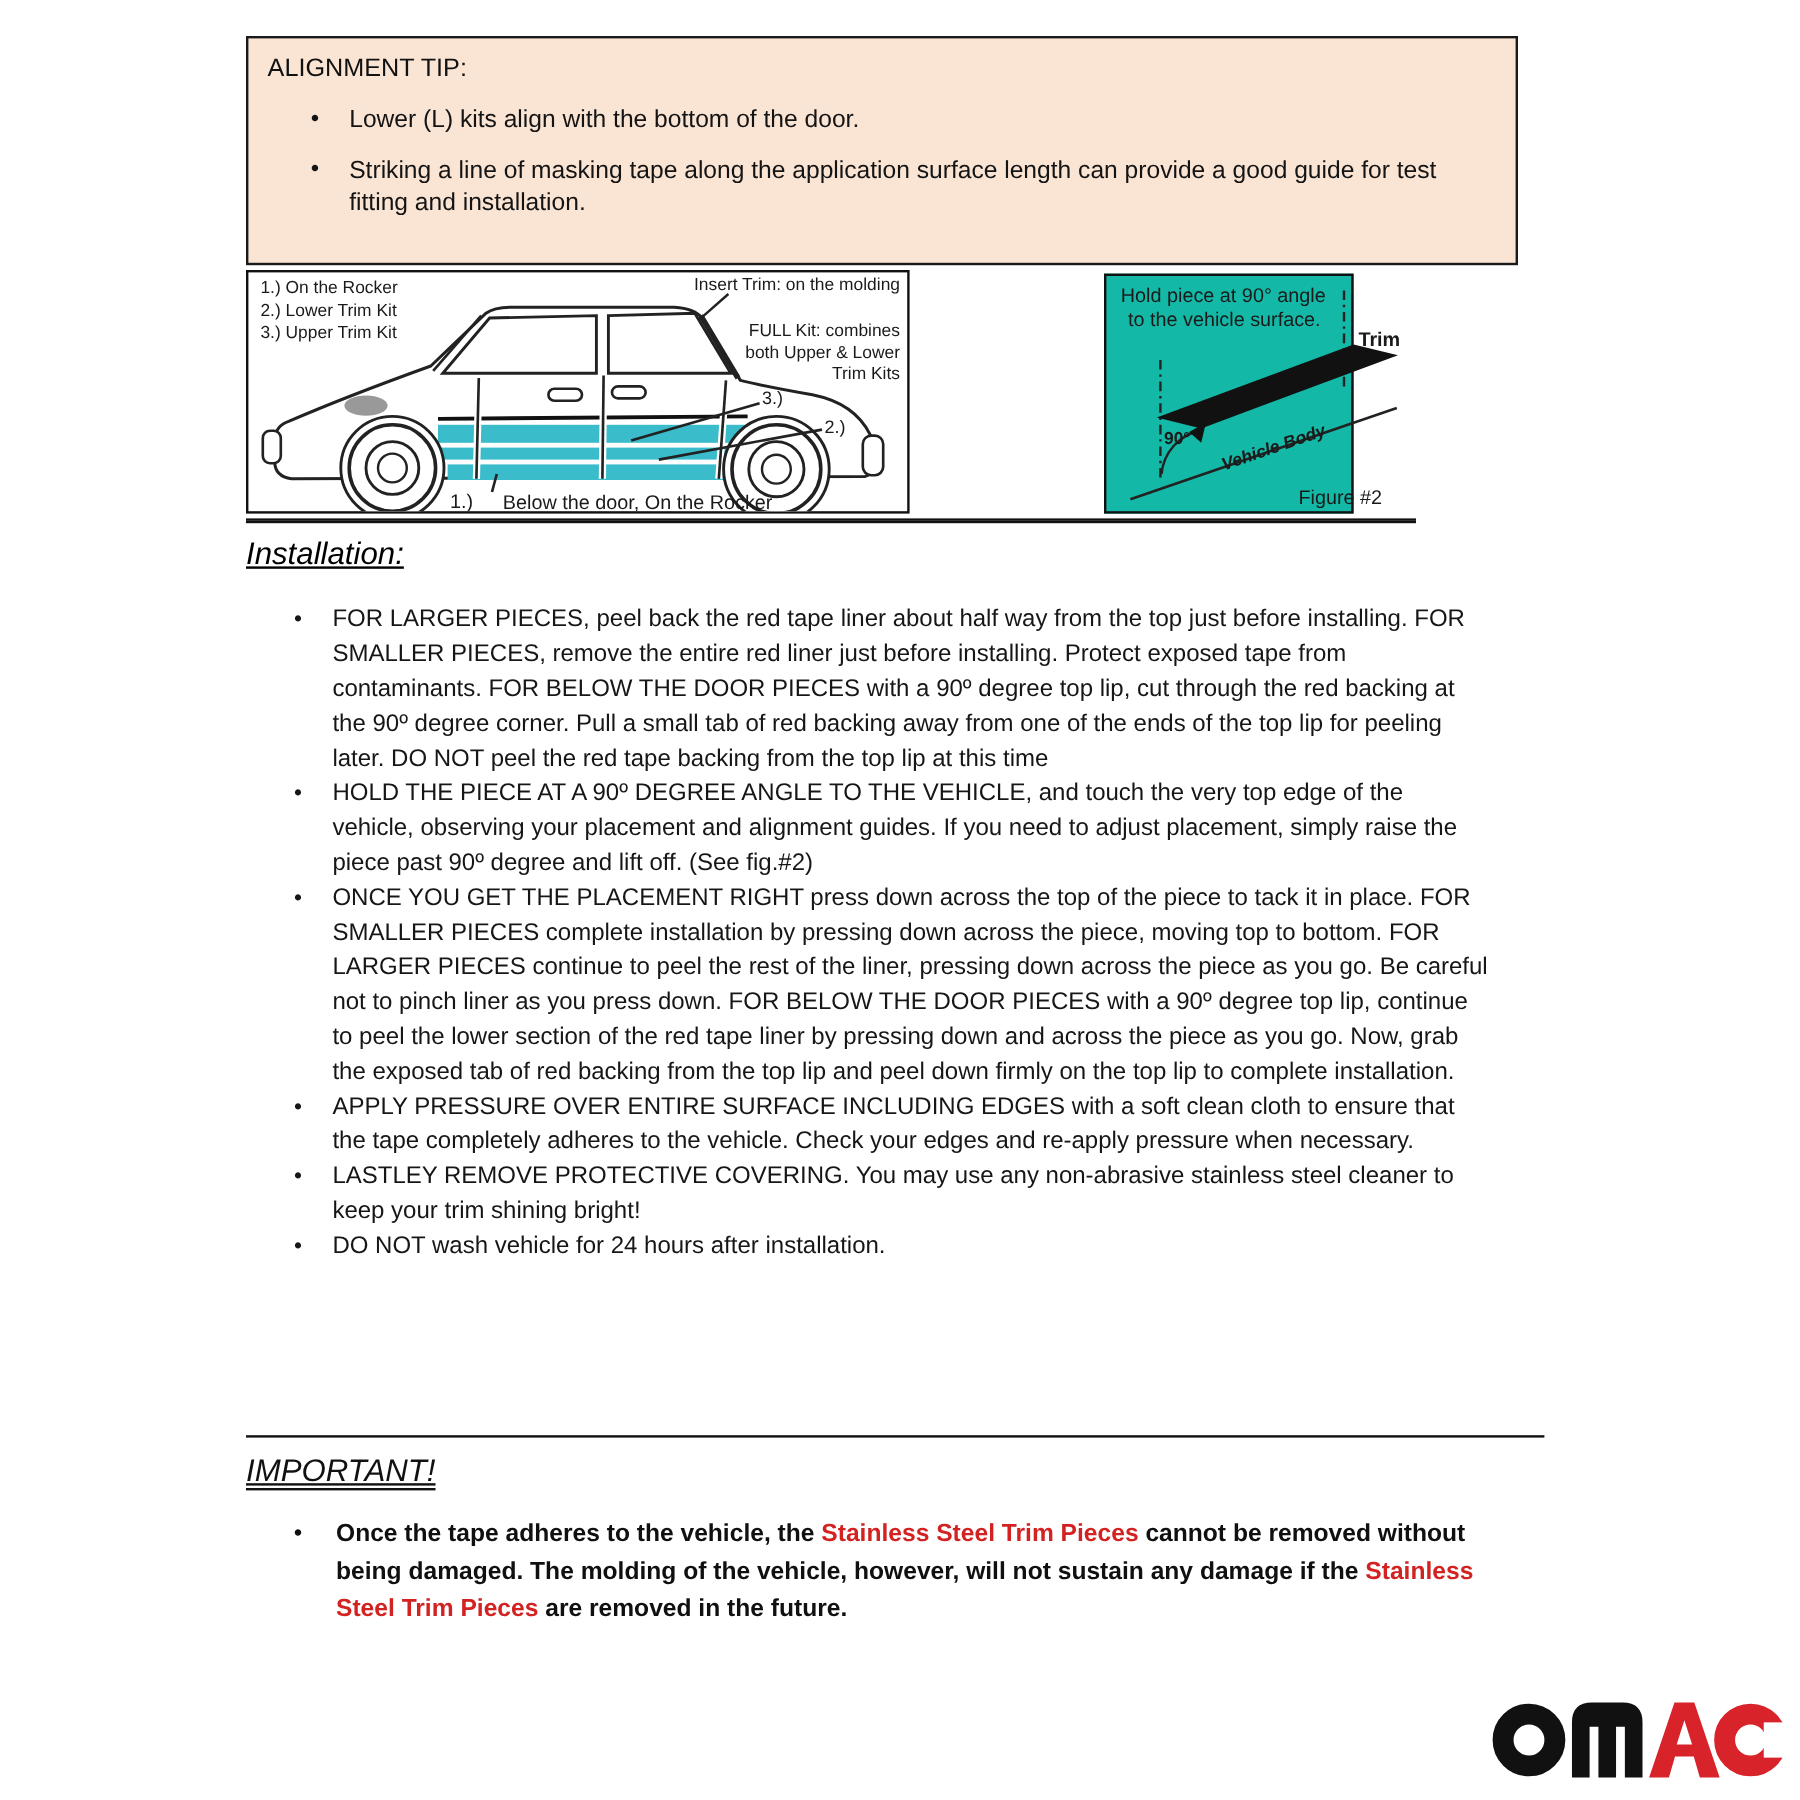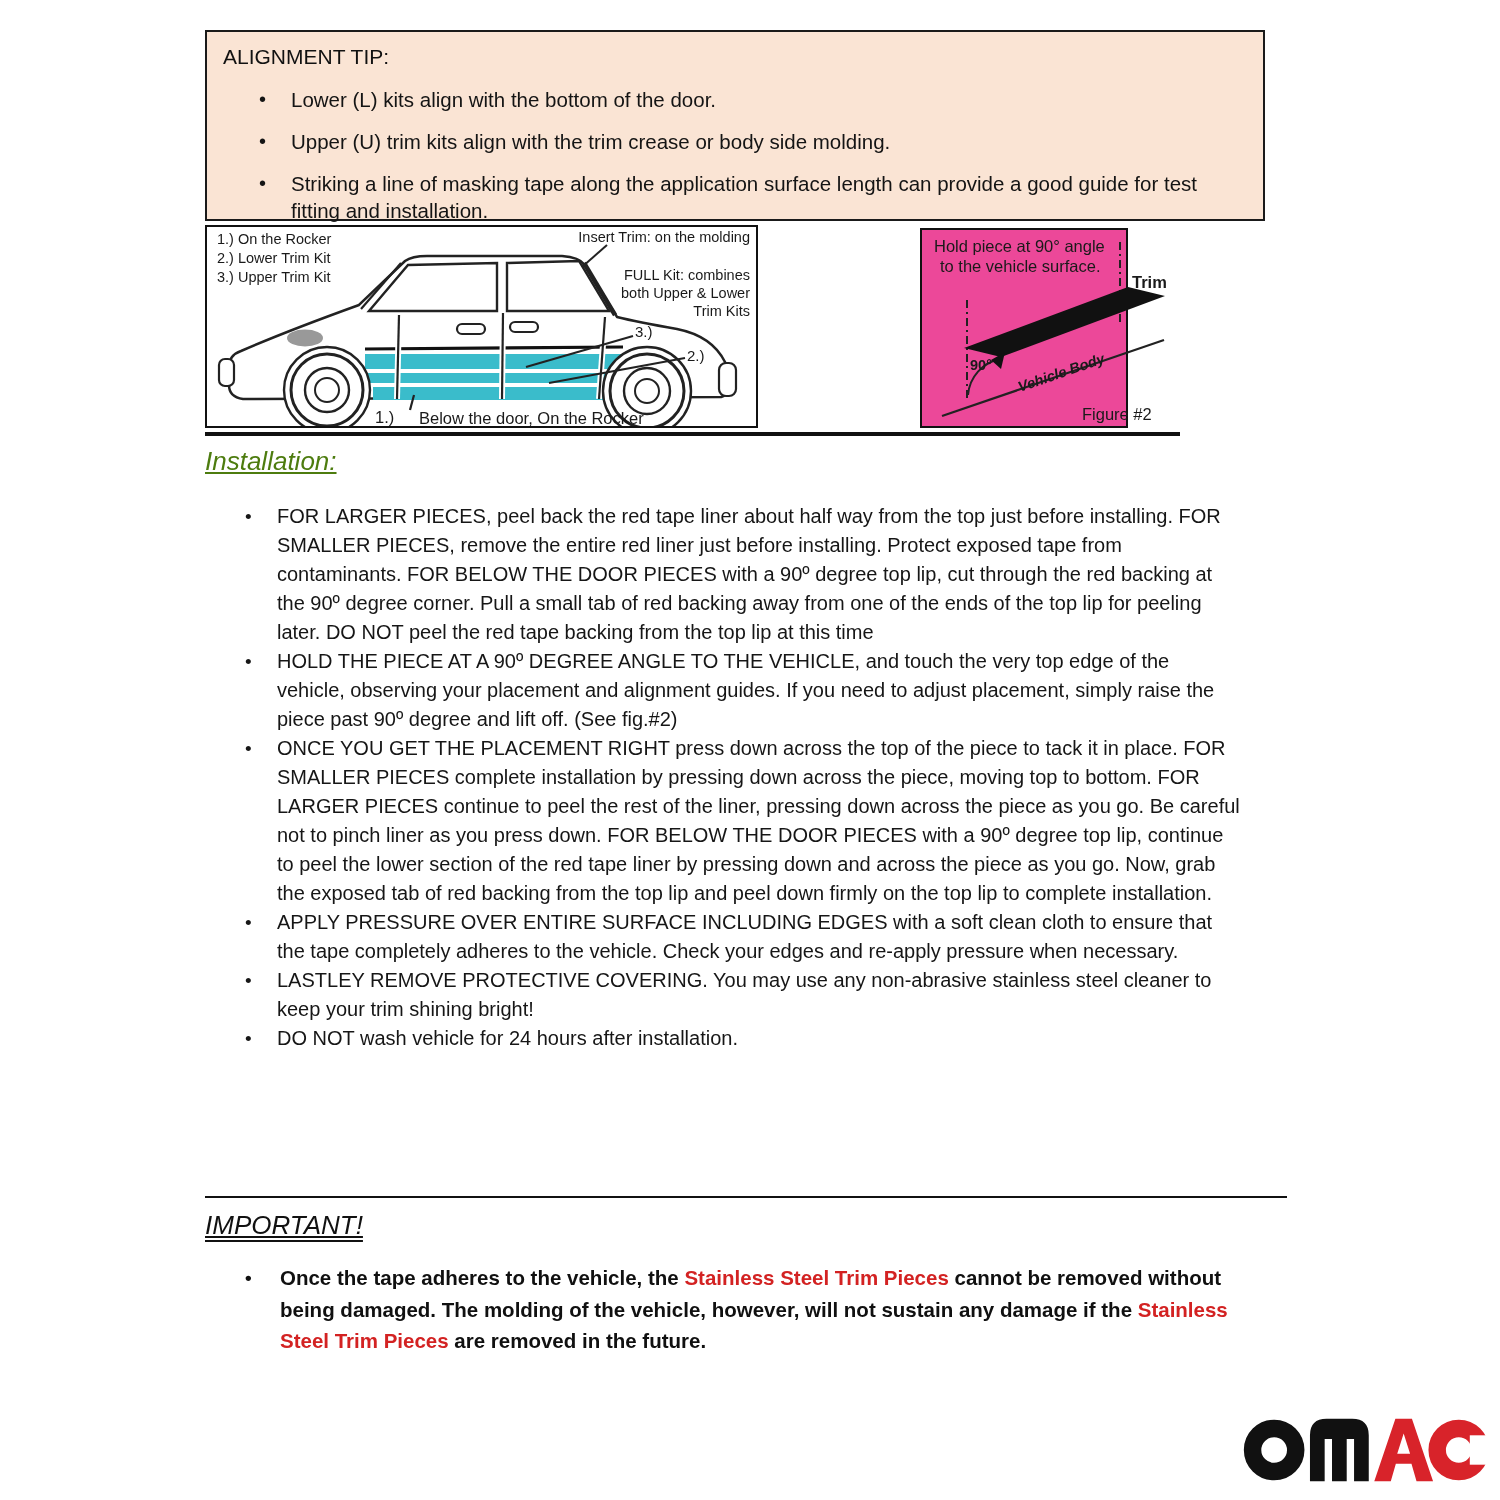--- a/index.html
+++ b/index.html
@@ -24,32 +24,32 @@
     content:"•"; position:absolute; left:36px; top:0; font-size:20px;
   }
 
   
   .car-box {
     position:absolute; left:205px; top:225px; width:553px; height:203px;
     background:#fff; border:2px solid #111;
   }
   .fig2-box {
     position:absolute; left:920px; top:228px; width:208px; height:200px;
-    background:#ec4899; border:2px solid #111;
+    background:#14b8a6; border:2px solid #111;
   }
   .figures-underline {
     position:absolute; left:205px; top:432px; width:975px; height:3px;
     border-top:2px solid #111; border-bottom:2px solid #111;
   }
   svg text { fill:#1a1a1a; }
 
   
   .inst-heading {
     position:absolute; left:205px; top:446px; font-size:26px; font-style:italic;
-    text-decoration:underline; color:#4d7c0f;
+    text-decoration:underline; color:#000000;
   }
   .inst-list {
     position:absolute; left:205px; top:502px; width:1035px; list-style:none;
   }
   .inst-list li {
     position:relative; padding-left:72px; font-size:20px; line-height:29px;
     color:#161616;
   }
   .inst-list li::before {
     content:"•"; position:absolute; left:40px; top:0; font-size:19px;
@@ -82,21 +82,20 @@
 </style>
 </head>
 <body>
 
 <div class="page">
 
   <div class="tip-box">
     <div class="tip-title">ALIGNMENT TIP:</div>
     <ul class="tip-list">
       <li>Lower (L) kits align with the bottom of the door.</li>
-      <li>Upper (U) trim kits align with the trim crease or body side molding.</li>
       <li>Striking a line of masking tape along the application surface length can provide a good guide for test fitting and installation.</li>
     </ul>
   </div>
 
   <div class="car-box">
     <svg width="549" height="199" viewBox="0 0 549 199">
 
       <path d="M 22,158 L 22,140 Q 22,128 34,124 Q 80,104 152,78 L 198,34 Q 205,29 220,29 L 355,29 Q 372,30 378,38 L 410,90 Q 430,95 470,102 Q 505,109 518,135 L 524,148 Q 526,166 514,170 L 36,172 Q 22,170 22,158 Z" fill="#ffffff" stroke="#222" stroke-width="2.5"></path>
 
       <rect x="12" y="132" width="15" height="27" rx="6" fill="#fff" stroke="#222" stroke-width="2.2"></rect>

